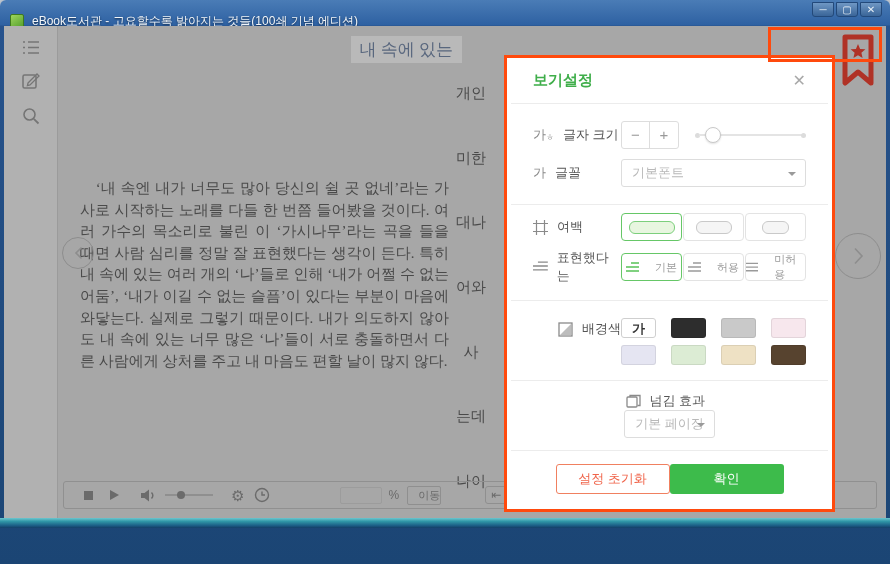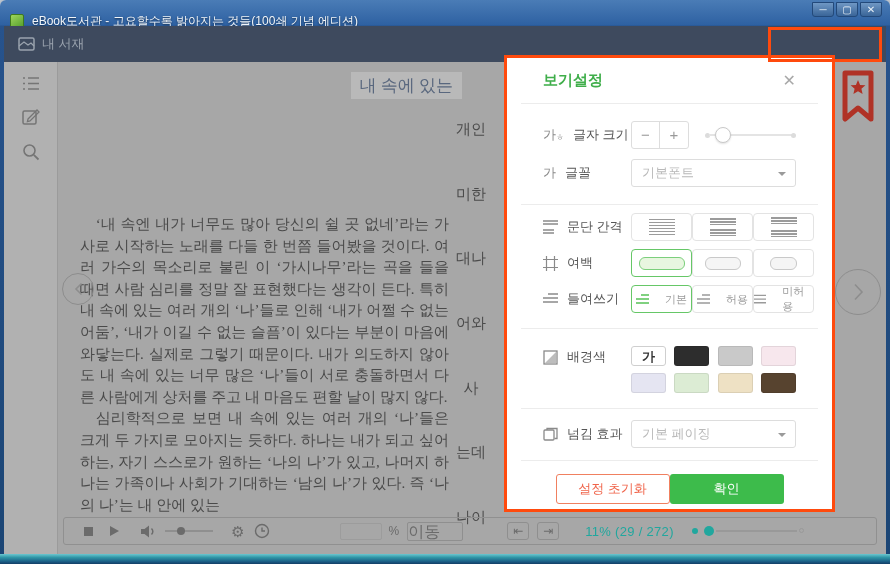--- a/index.html
+++ b/index.html
@@ -59,39 +59,39 @@
             border-bottom:5.5px solid transparent; margin-left:17px; }
   .volic { margin-left:22px; display:flex; }
   .voltrack { width:48px; height:2px; background:#8f8f8f; margin-left:9px; position:relative; }
   .voltrack .dot { position:absolute; left:12px; top:-3px; width:8px; height:8px;
                    border-radius:50%; background:#6b6b6b; }
   .gearic { margin-left:18px; font-size:15px; line-height:15px; }
   .clockic { margin-left:10px; display:flex; }
   .pctinput { margin-left:70px; width:42px; height:17px; border:1px solid #9c9c9c;
               background:transparent; border-radius:2px; }
   .pctsign { margin-left:6px; font-size:12px; }
-  .gobtn { margin-left:8px; width:56px; height:19px; border:1px solid #8f8f8f; border-radius:2px;
-           font-size:16px; color:#6b6b6b; text-align:left; line-height:17px; background:transparent; }
+  .gobtn { margin-left:8px; width:34px; height:19px; border:1px solid #8f8f8f; border-radius:2px;
+           font-size:11px; color:#6b6b6b; text-align:right; line-height:17px; background:transparent; }
   .jump { margin-left:8px; border:1px solid #8f8f8f; border-radius:3px; padding:0 5px;
           font-size:12px; line-height:16px; color:#6b6b6b; }
   .jump.first { margin-left:44px; }
   .progtext { margin-left:26px; font-size:13px; color:#21a79e; letter-spacing:.3px; }
   .progslider { margin-left:18px; width:112px; height:12px; position:relative; }
   .progslider .d1 { position:absolute; left:0; top:3px; width:6px; height:6px; border-radius:50%; background:#21a79e; }
   .progslider .knob { position:absolute; left:12px; top:1px; width:10px; height:10px; border-radius:50%; background:#21a79e; }
   .progslider .line { position:absolute; left:24px; right:7px; top:5px; height:2px; background:#999; }
   .progslider .end { position:absolute; right:0; top:3px; width:5px; height:5px; border-radius:50%; border:1px solid #999; }
 
   
   .bottomstrip { height:10px; background:linear-gradient(180deg,#6cc7cf 0%,#2f95a6 35%,#1c5f86 75%,#143e66 100%); }
 
   
   .panel { position:absolute; left:504px; top:55px; width:331px; height:457px; z-index:20;
            border:3px solid #ff4a0d; background:#fff; font-size:13px; color:#555; }
-  .panel-in { padding:0 36px; }
+  .panel-in { padding:0 26px; }
   .phead { height:45px; display:flex; align-items:center; justify-content:space-between; }
   .ptitle { color:#3fae4a; font-size:15px; font-weight:bold; }
   .pclose { color:#a8a8a8; font-size:16px; cursor:default; }
   .pdiv { border:none; border-top:1px solid #ececec; margin:0 -22px; }
   .prow { display:flex; align-items:center; }
   .rlab { width:88px; display:flex; align-items:center; gap:9px; color:#555; flex:0 0 auto; }
   .rlab .ric { color:#8a8a8a; display:flex; align-items:center; font-size:13px; }
   .rctl { flex:1; display:flex; align-items:center; }
 
   .stepper { display:inline-flex; border:1px solid #ddd; border-radius:3px; height:28px; }
@@ -147,29 +147,20 @@
     <div class="wtitle">eBook도서관  -  고요할수록 밝아지는 것들(100쇄 기념 에디션)</div>
     <div class="winbtns">
       <div class="wbtn">─</div>
       <div class="wbtn">▢</div>
       <div class="wbtn">✕</div>
     </div>
   </div>
 
   <div class="body-col">
 
-    <div class="apptoolbar">
-      <div class="libbtn">
-        <svg width="17" height="14" viewBox="0 0 17 14">
-          <rect x="1" y="1" width="15" height="12" rx="1.5" fill="none" stroke="#9aa3ae" stroke-width="1.5"></rect>
-          <path d="M1 9 l5-4 4 3 3-2 3 3" fill="none" stroke="#9aa3ae" stroke-width="1.3"></path>
-        </svg>
-        <span>내 서재</span>
-      </div>
-    </div>
 
     <div class="content">
 
       <div class="sidebar">
         <svg width="18" height="15" viewBox="0 0 18 15">
           <path d="M1 2 h2 M6 2 h11 M1 7.5 h2 M6 7.5 h11 M1 13 h2 M6 13 h11" stroke="#757575" stroke-width="1.6"></path>
         </svg>
         <svg width="18" height="18" viewBox="0 0 18 18">
           <rect x="1" y="3" width="13" height="13" rx="1.5" fill="none" stroke="#757575" stroke-width="1.5"></rect>
           <path d="M6 11 L15 2 l2 2 -9 9 -2.6.6z" fill="none" stroke="#757575" stroke-width="1.3"></path>
@@ -179,21 +170,20 @@
           <path d="M11.8 11.8 L16.5 16.5" stroke="#757575" stroke-width="1.8"></path>
         </svg>
       </div>
 
       <div class="chapter">
         <div><span class="cbox">내 속에 있는</span></div>
       </div>
 
       <div class="bodytext">
         <p>‘내 속엔 내가 너무도 많아 당신의 쉴 곳 없네’라는 가사로 시작하는 노래를 다들 한 번쯤 들어봤을 것이다. 여러 가수의 목소리로 불린 이 ‘가시나무’라는 곡을 들을 때면 사람 심리를 정말 잘 표현했다는 생각이 든다. 특히 내 속에 있는 여러 개의 ‘나’들로 인해 ‘내가 어쩔 수 없는 어둠’, ‘내가 이길 수 없는 슬픔’이 있다는 부분이 마음에 와닿는다. 실제로 그렇기 때문이다. 내가 의도하지 않아도 내 속에 있는 너무 많은 ‘나’들이 서로 충돌하면서 다른 사람에게 상처를 주고 내 마음도 편할 날이 많지 않다.</p>
-        <p>심리학적으로 보면 내 속에 있는 여러 개의 ‘나’들은 크게 두 가지로 모아지는 듯하다. 하나는 내가 되고 싶어 하는, 자기 스스로가 원하는 ‘나의 나’가 있고, 나머지 하나는 가족이나 사회가 기대하는 ‘남의 나’가 있다. 즉 ‘나의 나’는 내 안에 있는</p>
       </div>
 
       <div class="frag">
         <div>개인</div>
         <div>미한</div>
         <div>대나</div>
         <div>어와</div>
         <div>  사</div>
         <div>는데</div>
         <div>나이</div>
@@ -302,48 +292,20 @@
         <div class="rctl">
           <div class="ddown">
             <span>기본폰트</span>
             <span class="caret"></span>
           </div>
         </div>
       </div>
       <hr class="pdiv">
 
 
-      <div class="prow" style="margin-top:8px;">
-        <div class="rlab">
-          <svg class="ric" width="15" height="14" viewBox="0 0 15 14">
-            <path d="M0 1 h15 M0 4 h15 M0 10 h11 M0 13 h11" stroke="#8a8a8a" stroke-width="1.3"></path>
-          </svg>
-          <span>문단 간격</span>
-        </div>
-        <div class="rctl three">
-          <div class="optbtn">
-              <div class="pgg" style="gap:2px;">
-                <div></div>
-                <div></div>
-              </div>
-            </div>
-          <div class="optbtn">
-              <div class="pgg" style="gap:4px;">
-                <div></div>
-                <div></div>
-              </div>
-            </div>
-          <div class="optbtn">
-              <div class="pgg" style="gap:6px;">
-                <div></div>
-                <div></div>
-              </div>
-            </div>
-        </div>
-      </div>
 
       <div class="prow" style="margin-top:8px;">
         <div class="rlab">
           <svg class="ric" width="15" height="15" viewBox="0 0 15 15">
             <path d="M3.5 0 v15 M11.5 0 v15 M0 3.5 h15 M0 11.5 h15" stroke="#8a8a8a" stroke-width="1.2"></path>
           </svg>
           <span>여백</span>
         </div>
         <div class="rctl three">
           <div class="optbtn sel">
@@ -356,21 +318,21 @@
               <div class="mrect" style="width:27px;"></div>
             </div>
         </div>
       </div>
 
       <div class="prow" style="margin-top:8px;margin-bottom:15px;">
         <div class="rlab">
           <svg class="ric" width="15" height="12" viewBox="0 0 15 12">
             <path d="M5 1 h10 M0 5 h15 M0 9 h15" stroke="#8a8a8a" stroke-width="1.3"></path>
           </svg>
-          <span>들여쓰기</span>
+          <span>표현했다는</span>
         </div>
         <div class="rctl three">
           <div class="optbtn sel">
             <svg width="13" height="11" viewBox="0 0 13 11">
                 <path d="M5 1 h8 M0 5 h13 M0 9 h13" stroke="#57c257" stroke-width="1.4"></path>
               </svg>
             <span class="indtxt">기본</span>
           </div>
           <div class="optbtn">
             <svg width="13" height="11" viewBox="0 0 13 11">
@@ -382,21 +344,21 @@
             <svg width="13" height="11" viewBox="0 0 13 11">
                 <path d="M0 1 h13 M0 5 h13 M0 9 h13" stroke="#9a9a9a" stroke-width="1.4"></path>
               </svg>
             <span class="indtxt">미허용</span>
           </div>
         </div>
       </div>
       <hr class="pdiv">
 
       <div class="prow" style="margin-top:17px;align-items:flex-start;">
-        <div class="rlab" style="margin-top:2px;">
+        <div class="rlab" style="margin-top:2px;justify-content:flex-end;">
           <svg class="ric" width="15" height="15" viewBox="0 0 15 15">
             <rect x="1" y="1" width="13" height="13" fill="none" stroke="#8a8a8a" stroke-width="1.3"></rect>
             <path d="M13 2 L2 13 H13 z" fill="#bdbdbd"></path>
           </svg>
           <span>배경색</span>
         </div>
         <div class="rctl" style="flex-direction:column;">
           <div class="swrow">
             <div class="sw" style="border-color: rgb(207, 207, 207); background: rgb(255, 255, 255);">가</div>
             <div class="sw" style="background: rgb(45, 45, 45);"></div>
@@ -407,21 +369,21 @@
             <div class="sw" style="background: rgb(229, 229, 242);"></div>
             <div class="sw" style="background: rgb(220, 236, 212);"></div>
             <div class="sw" style="background: rgb(238, 225, 196);"></div>
             <div class="sw" style="background: rgb(87, 67, 47);"></div>
           </div>
         </div>
       </div>
 
       <hr class="pdiv" style="margin-top:15px;">
 
-      <div class="prow" style="margin-top:11px;margin-bottom:12px;">
+      <div class="prow" style="margin-top:11px;margin-bottom:12px;flex-direction:column;">
         <div class="rlab">
           <svg class="ric" width="15" height="14" viewBox="0 0 15 14">
             <rect x="1" y="3" width="10" height="10" rx="1" fill="none" stroke="#8a8a8a" stroke-width="1.3"></rect>
             <path d="M4 3 V1.5 h10 v10 H11.5" fill="none" stroke="#8a8a8a" stroke-width="1.3"></path>
           </svg>
           <span>넘김 효과</span>
         </div>
         <div class="rctl">
           <div class="ddown">
             <span>기본 페이징</span>

